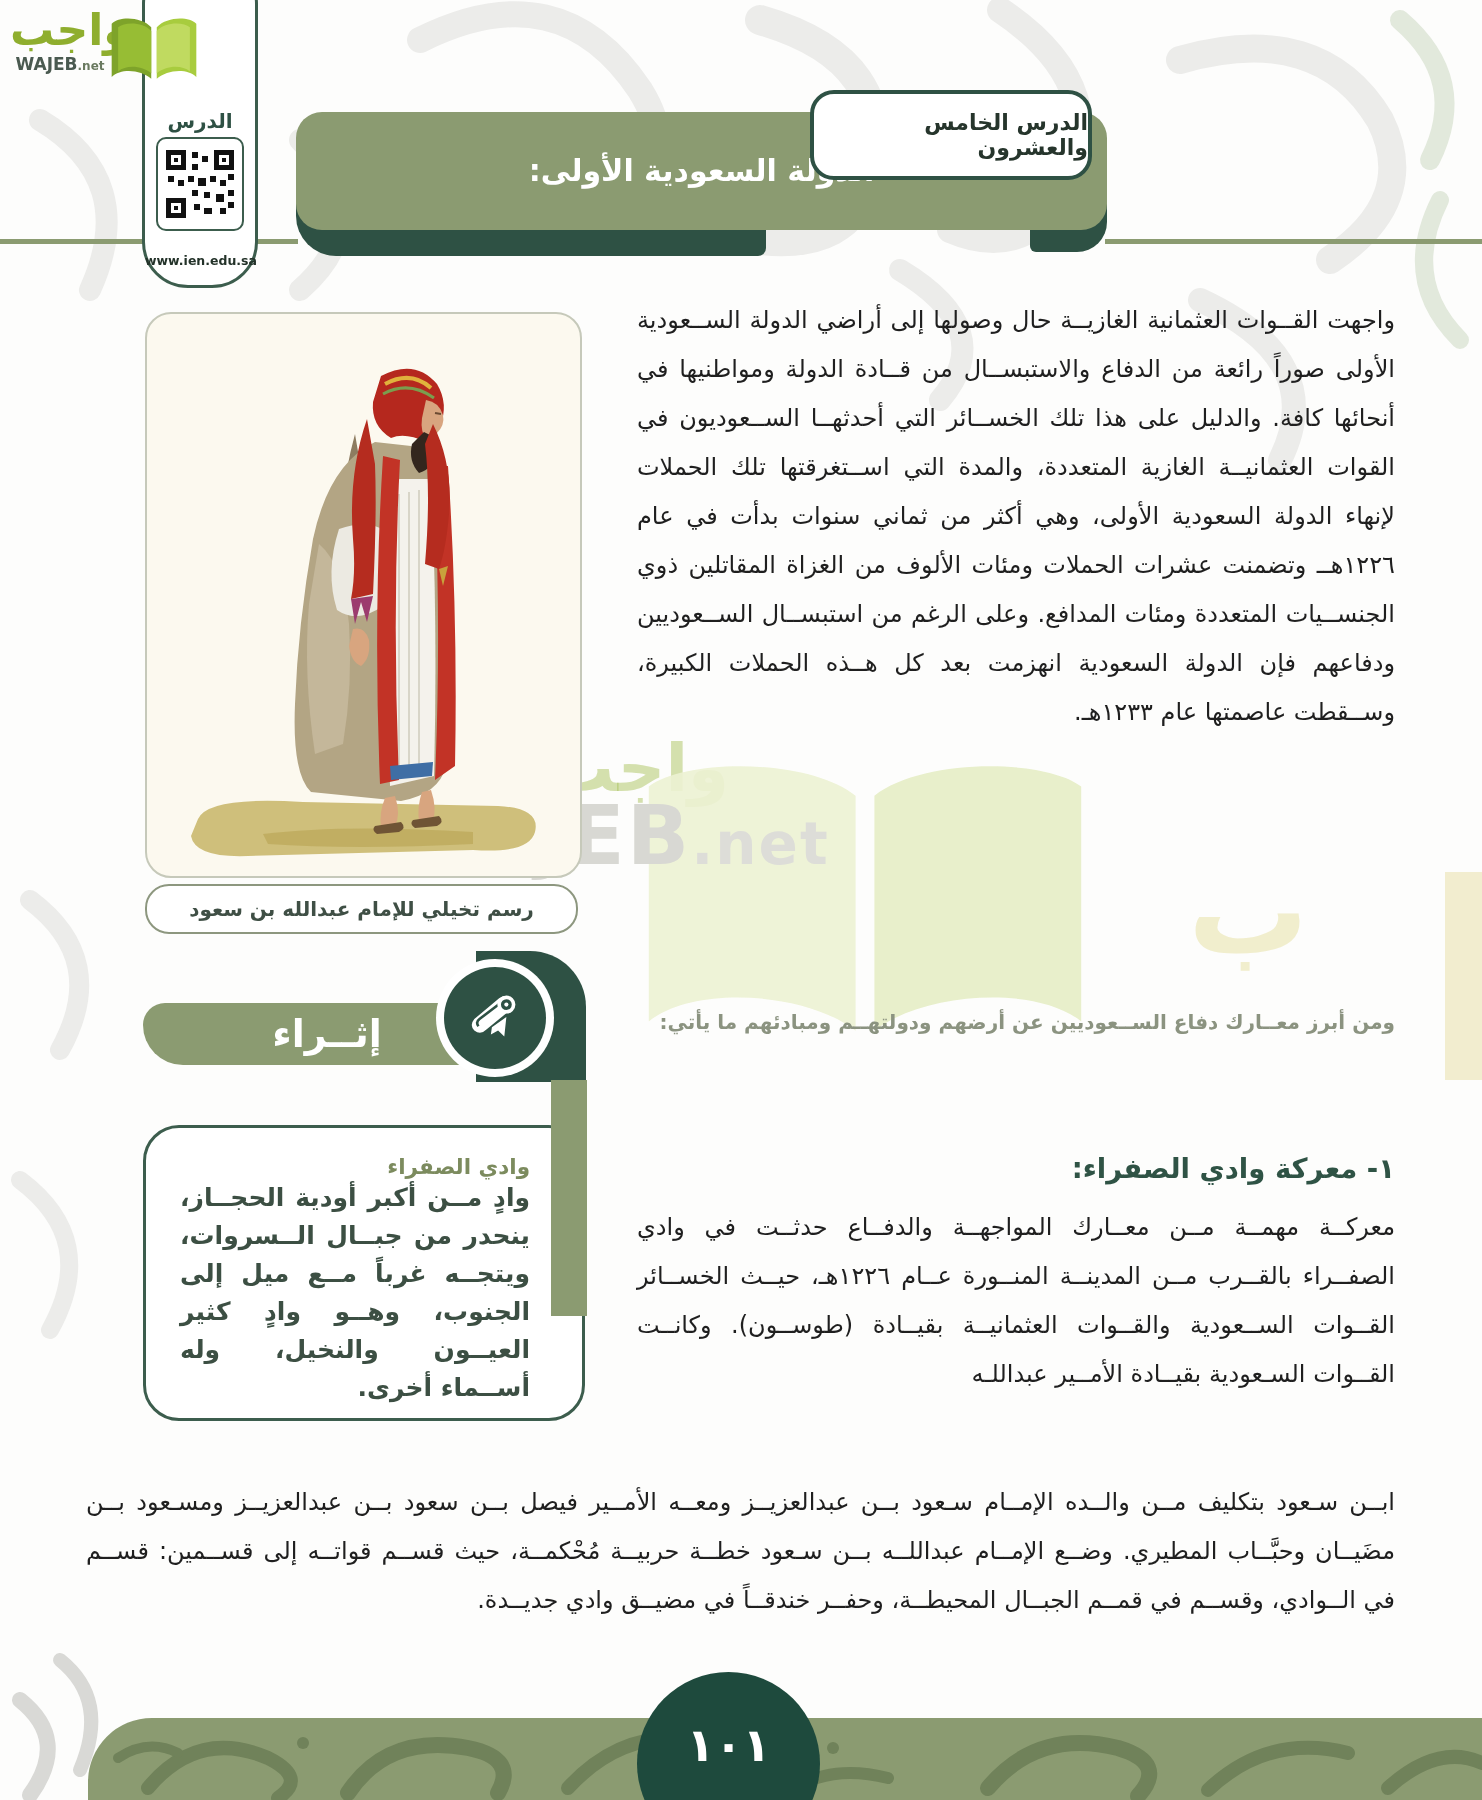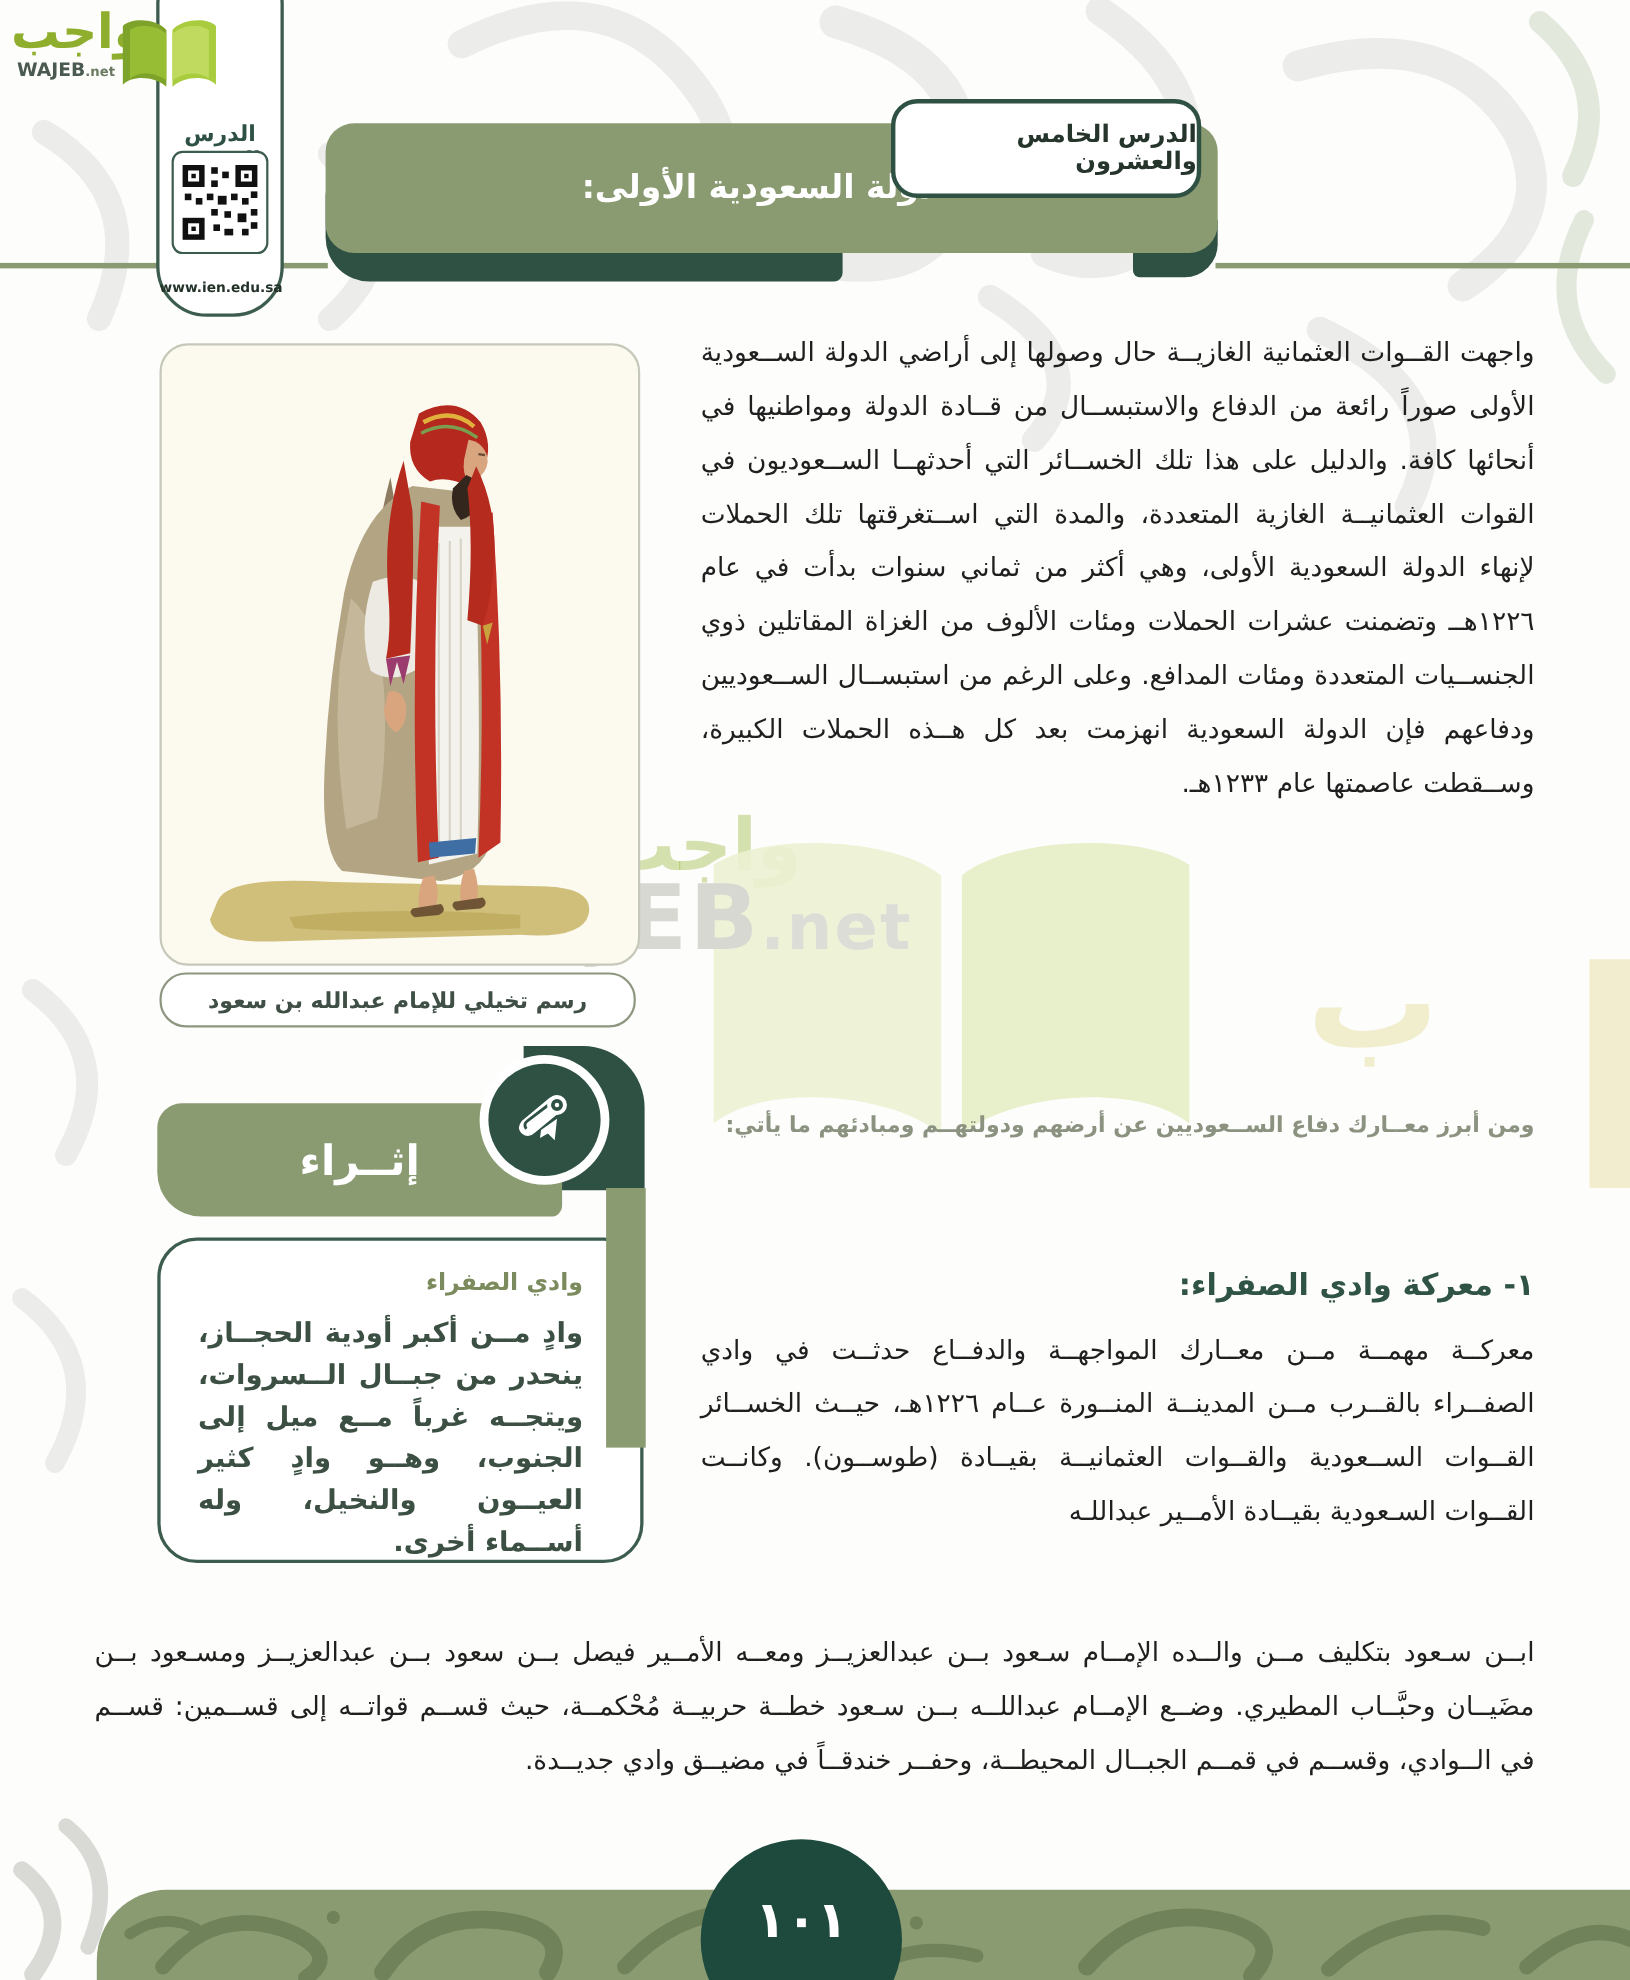--- a/index.html
+++ b/index.html
@@ -63,34 +63,34 @@
   .para{z-index:4;color:#1f1f1f;font-size:24px;line-height:49px;
     text-align:justify;text-justify:inter-word;}
   .para1{left:637px;top:296px;width:758px;}
   .para-green{left:637px;top:998px;width:758px;z-index:4;color:#8b9380;font-weight:bold;
     font-size:20px;line-height:49px;text-align:justify;}
   .sec-head{left:637px;top:1152px;width:758px;z-index:4;color:#2f5345;font-weight:bold;
     font-size:27.5px;text-align:right;}
   .para2{left:637px;top:1203px;width:758px;}
   .para3{left:86px;top:1478px;width:1309px;}
   
-  .enr-banner{left:143px;top:1003px;width:368px;height:103px;background:#8b9b71;
+  .enr-banner{left:143px;top:1003px;width:368px;height:62px;background:#8b9b71;
     border-radius:22px 10px 10px 40px;z-index:2;display:flex;align-items:center;
     justify-content:center;color:#fff;font-size:38px;font-weight:bold;letter-spacing:1px;}
   .enr-square{left:476px;top:951px;width:110px;height:131px;background:#2e5144;
     border-radius:0 56px 0 0;z-index:2;}
   .enr-stripe{left:551px;top:1080px;width:36px;height:236px;background:#8b9b71;z-index:3;}
   .enr-circle-ring{left:436px;top:959px;width:118px;height:118px;border-radius:50%;
     background:#fff;z-index:3;display:flex;align-items:center;justify-content:center;}
   .enr-circle{width:102px;height:102px;border-radius:50%;background:#2e5144;
     display:flex;align-items:center;justify-content:center;}
   .info-box{left:143px;top:1125px;width:442px;height:296px;background:#fff;
     border:3px solid #3c5d4d;border-radius:36px;z-index:2;box-sizing:border-box;
     padding:26px 52px 0 34px;}
-  .info-title{color:#7c8b5e;font-size:21.5px;font-weight:bold;text-align:right;margin-bottom:14px;}
+  .info-title{color:#7c8b5e;font-size:21.5px;font-weight:bold;text-align:right;margin-bottom:0;}
   .info-text{color:#3c4f43;font-size:25px;font-weight:bold;line-height:38px;
     text-align:justify;}
   
   .footer-band{left:88px;top:1718px;width:1394px;height:82px;background:#8b9b71;
     border-radius:64px 0 0 0;z-index:1;overflow:hidden;}
   .page-circle{left:637px;top:1672px;width:183px;height:183px;border-radius:50%;
     background:#1e4a3d;z-index:2;text-align:center;box-sizing:border-box;padding-top:46px;
     color:#fff;font-size:46px;font-weight:bold;letter-spacing:4px;}
 </style>
 </head>

